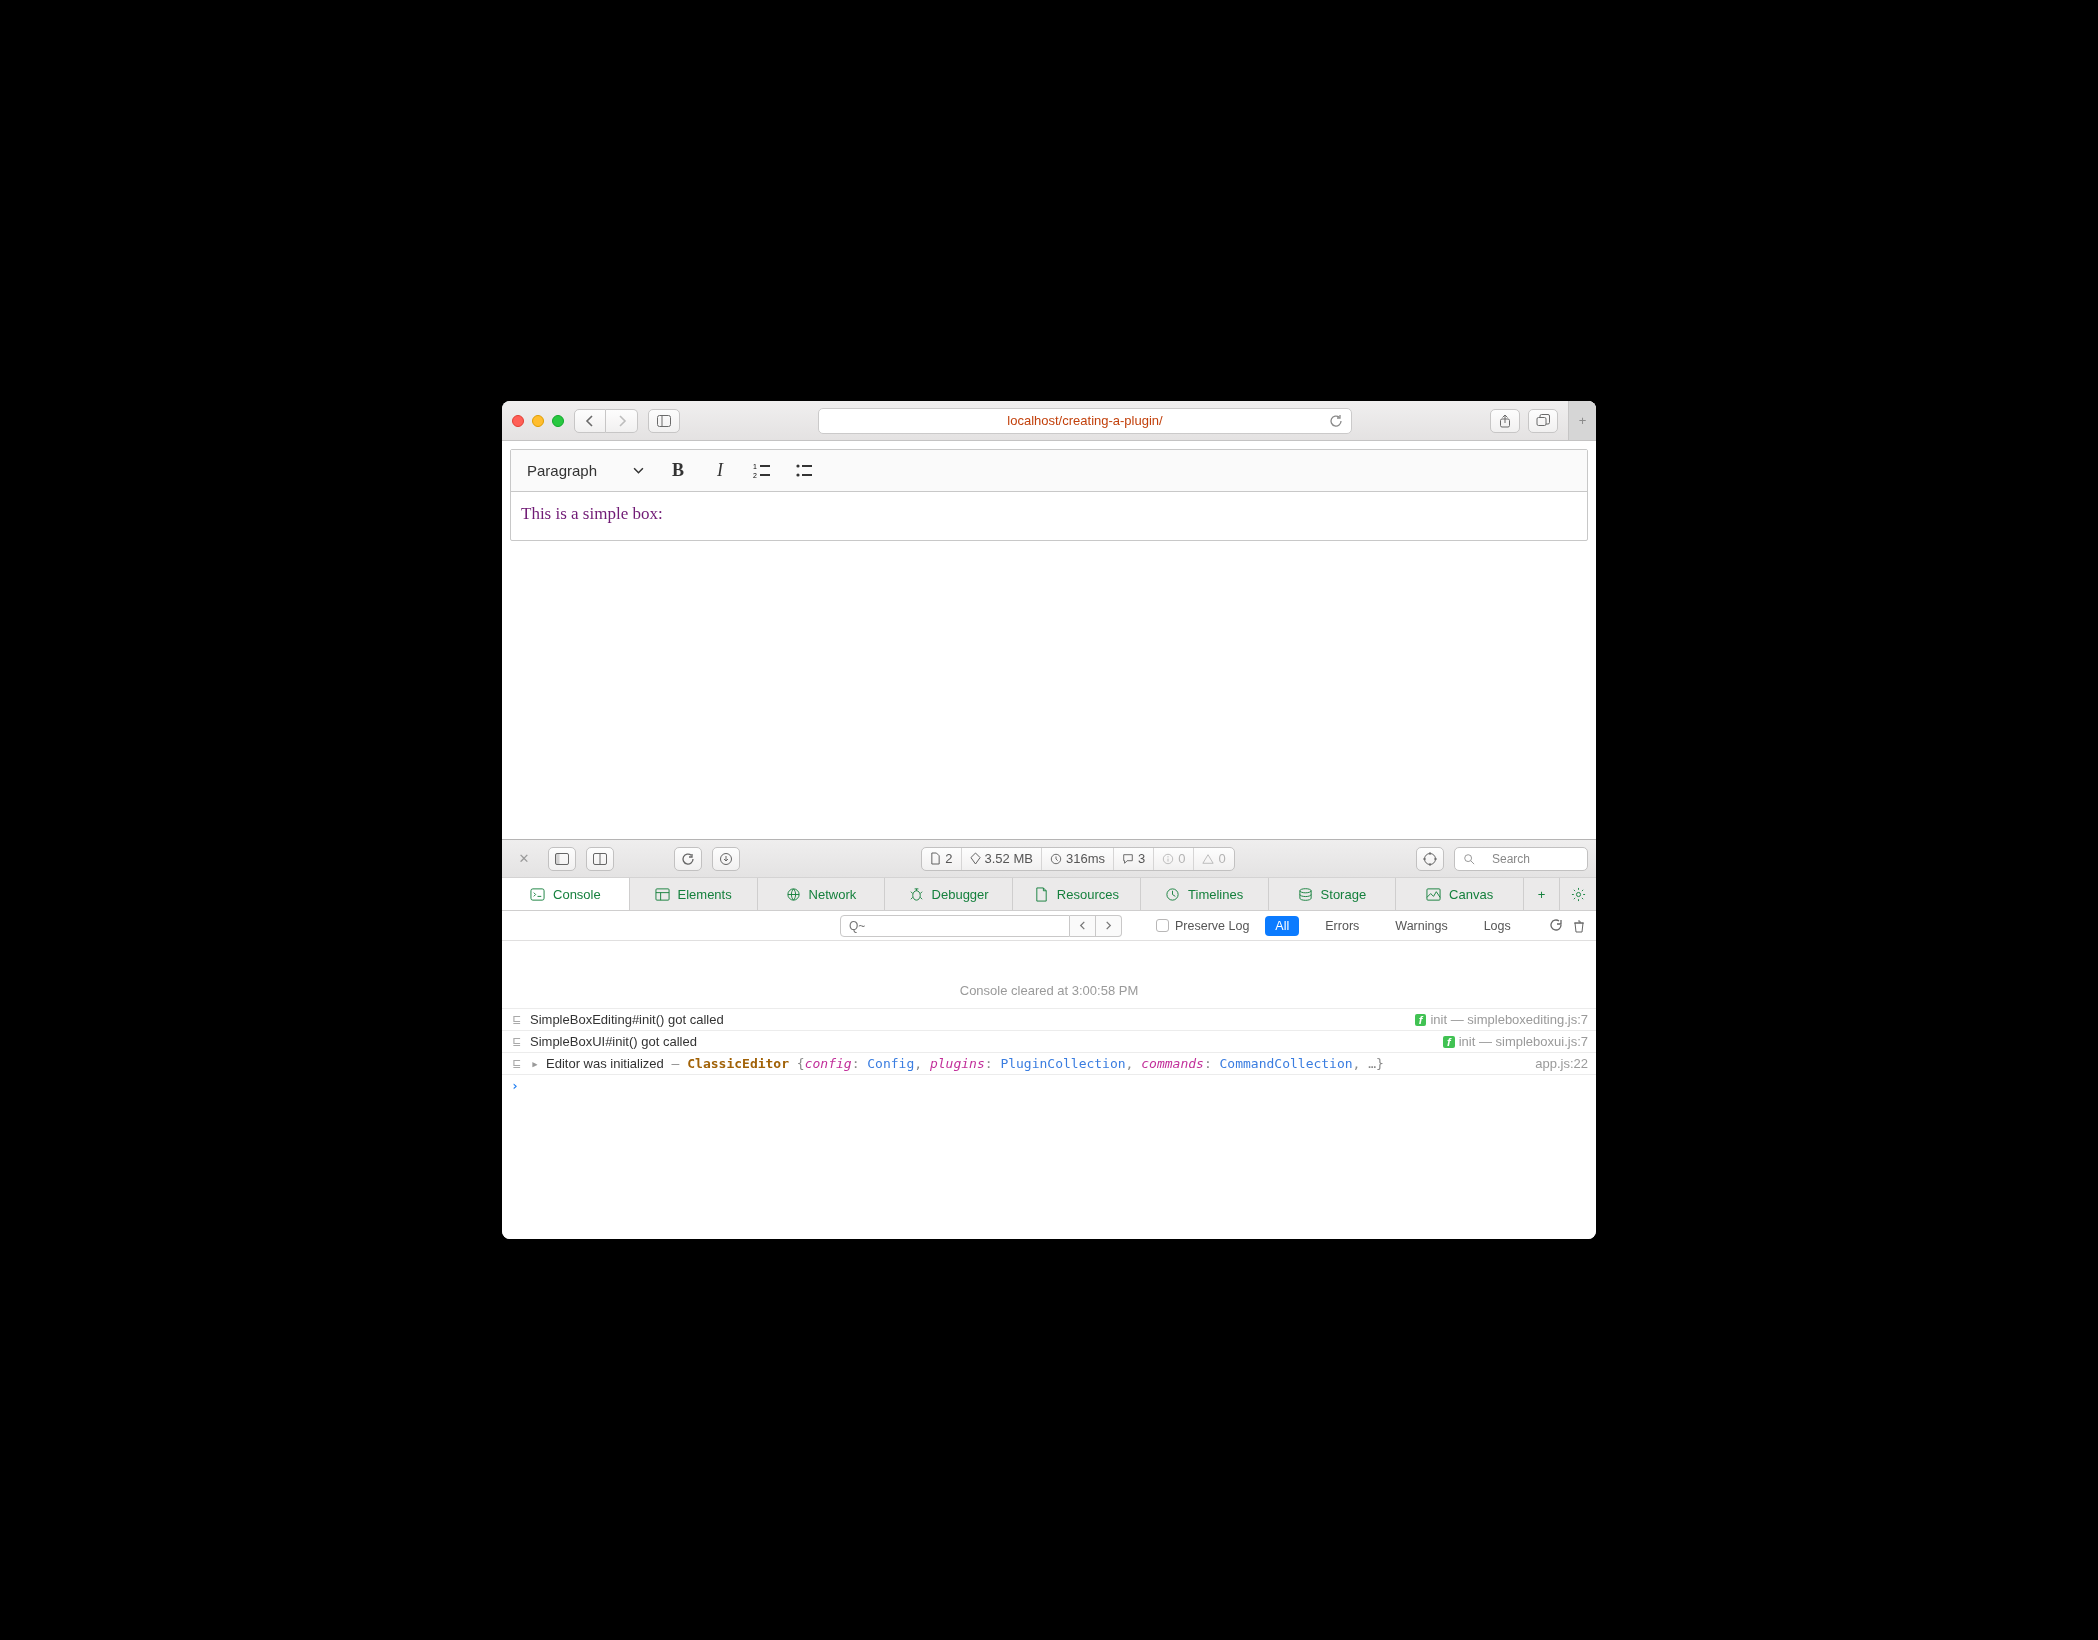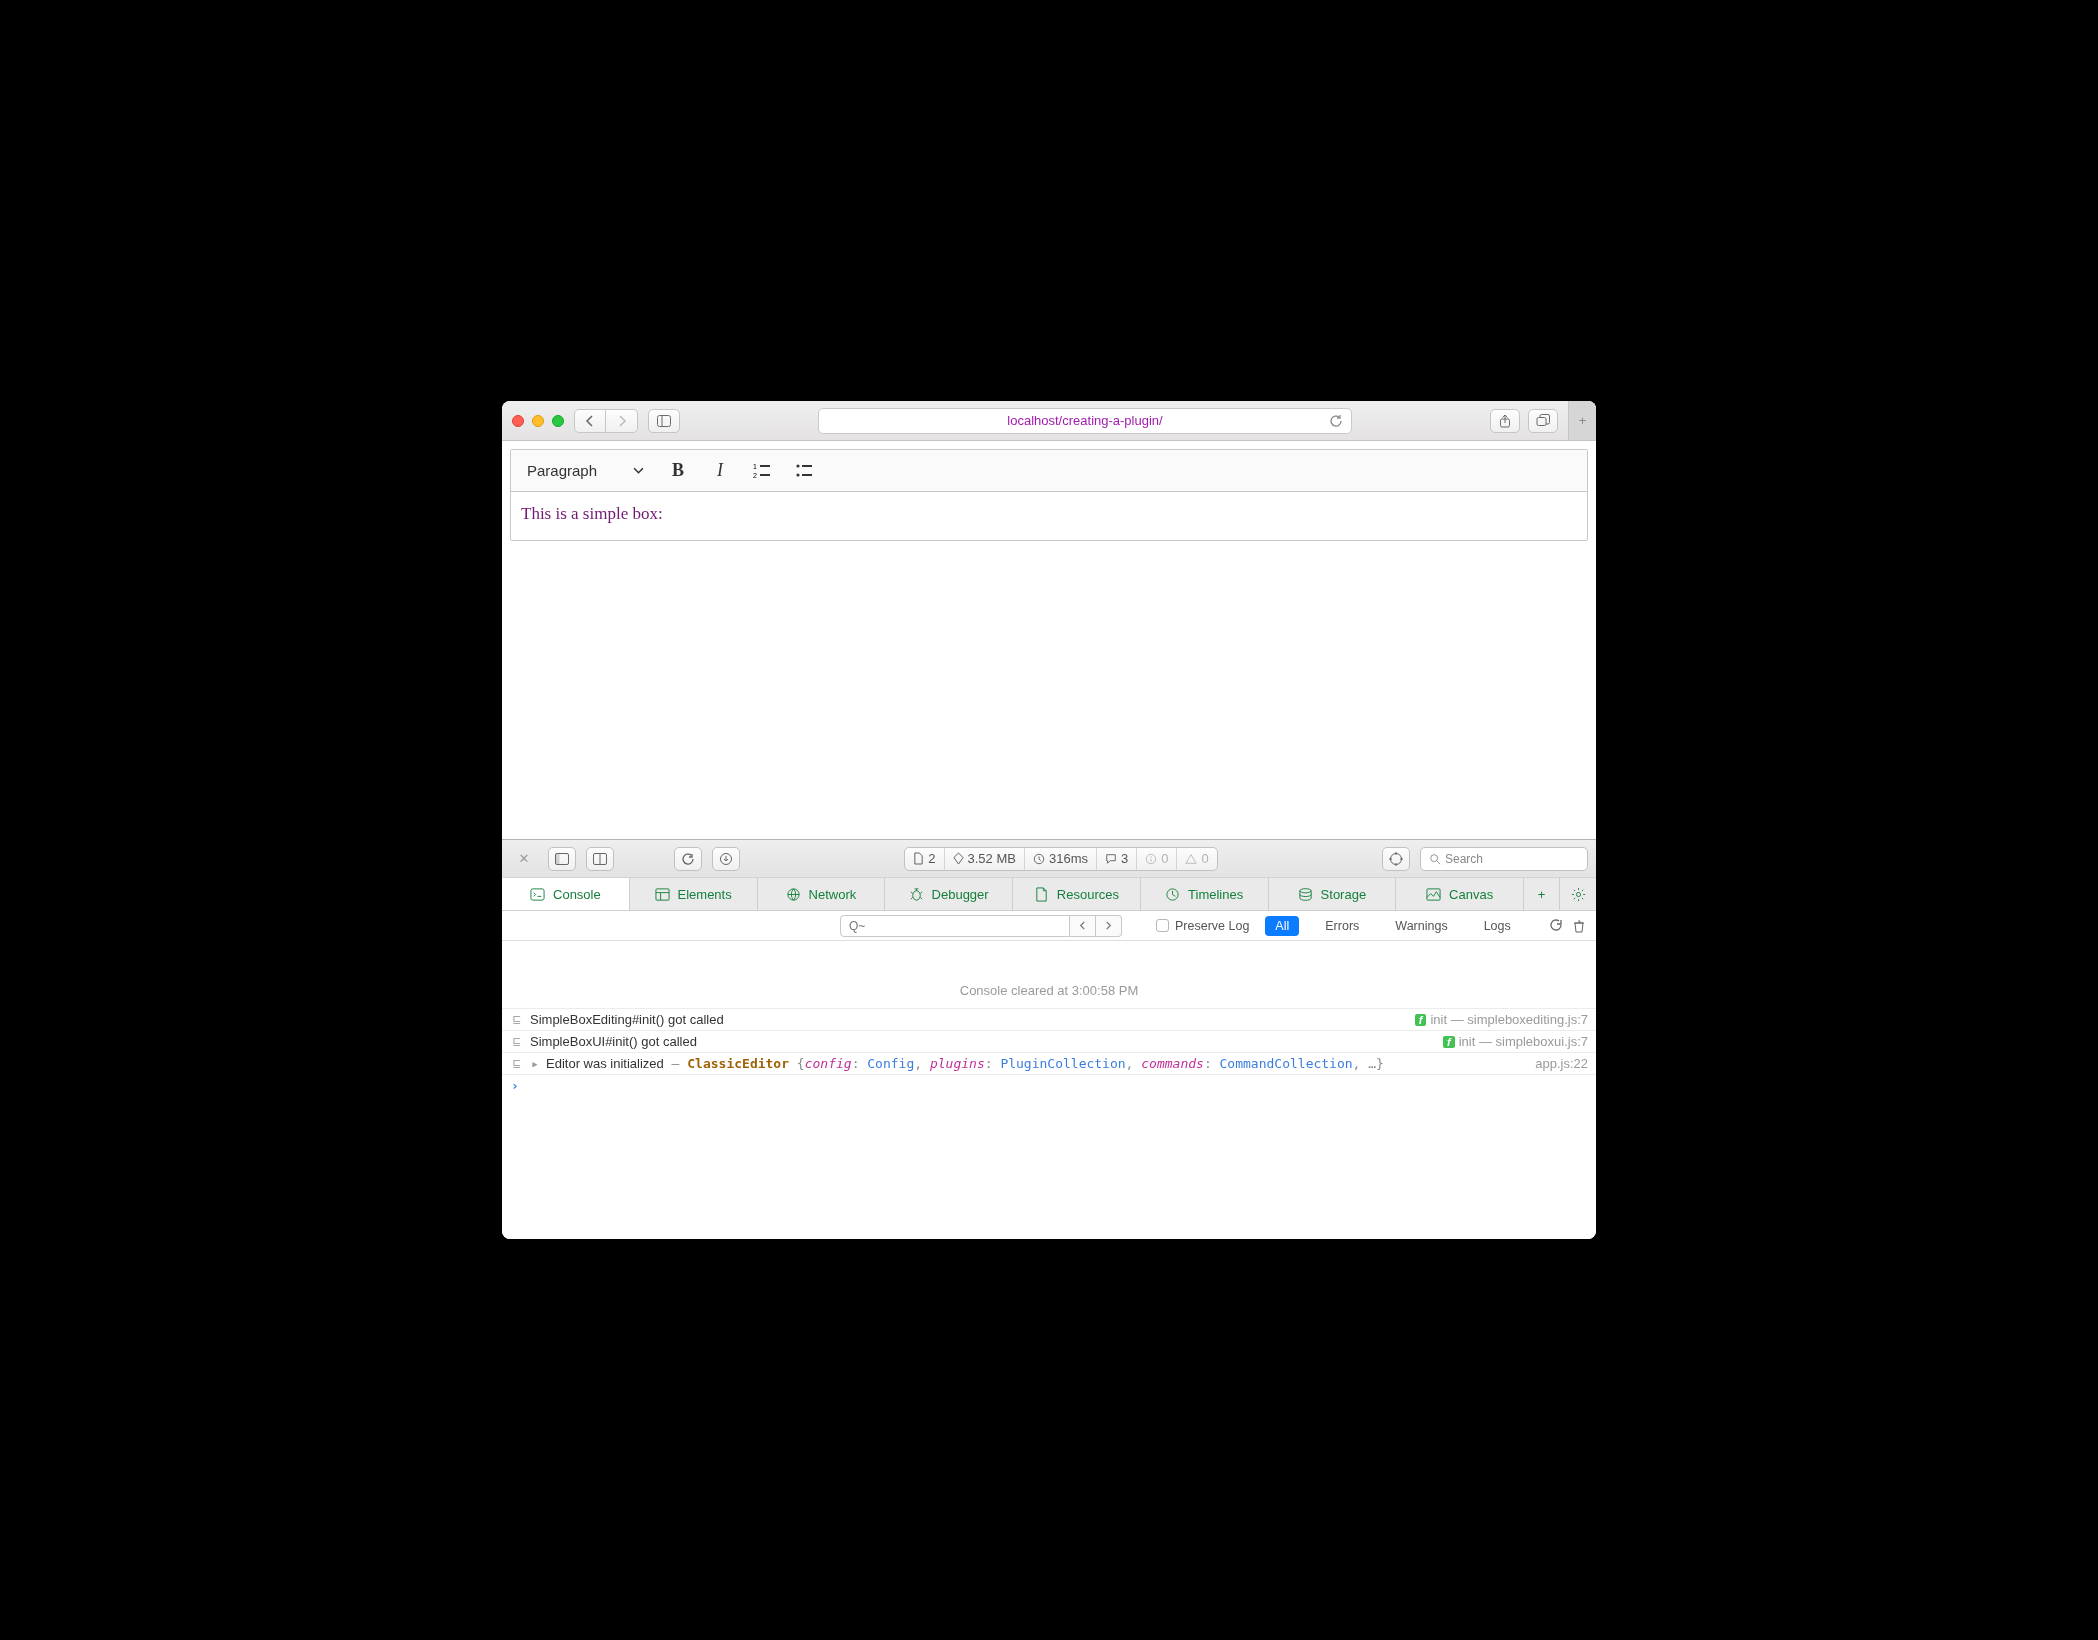--- a/index.html
+++ b/index.html
@@ -49,21 +49,21 @@
   color:#6a6a6a;
 }
 .pillbtn:first-child{border-radius:5px 0 0 5px;}
 .pillbtn:last-child{border-radius:0 5px 5px 0; border-left:none;}
 .pillbtn.solo{border-radius:5px;}
 
 .urlbar {
   flex:1; height:26px; min-height:26px;
   background:#fff; border:1px solid #cbcaca; border-radius:5px;
   display:flex; align-items:center; justify-content:center;
-  color:#a21caf; font-size:13px;
+  color:#c2410c; font-size:13px;
   position:relative;
   margin: 0 128px 0 128px;
 }
 .urlbar .reload{ position:absolute; right:8px; color:#8a8a8a; }
 
 .right-btns{display:flex;gap:8px;align-items:center;}
 .flatbtn{
   width:30px;height:24px;border:1px solid #c7c6c6;border-radius:5px;
   background:linear-gradient(#fdfdfd,#f1f0f0);
   display:flex;align-items:center;justify-content:center;color:#6a6a6a;
@@ -157,23 +157,23 @@
   background:linear-gradient(#fdfdfd,#f1f0f0);
   height:24px;padding:0 8px;
   color:#555;
   margin-left:auto;
 }
 .dt-mid .sep{width:1px;align-self:stretch;background:#d6d5d5;margin:0 8px;}
 .dt-mid span{display:inline-flex;gap:4px;align-items:center;}
 .dt-mid .dim{color:#b3b3b3;}
 .dt-right{margin-left:auto;display:flex;gap:10px;align-items:center;}
 .searchpill{
-  height:24px;width:168px;
+  height:24px;width:134px;
   border:1px solid #c2c1c1;border-radius:5px;
-  background:#fff;display:flex;align-items:center;gap:4px;padding:0 8px;color:#888;
+  background:#fff;display:flex;align-items:center;gap:17px;padding:0 8px;color:#888;
   font-size:12px;
 }
 
 
 .dtabs{
   height:34px;
   background:#ebeaea;
   border-top:1px solid #d4d3d3;
   border-bottom:1px solid #cfcece;
   display:flex;gap:0;align-items:stretch;

